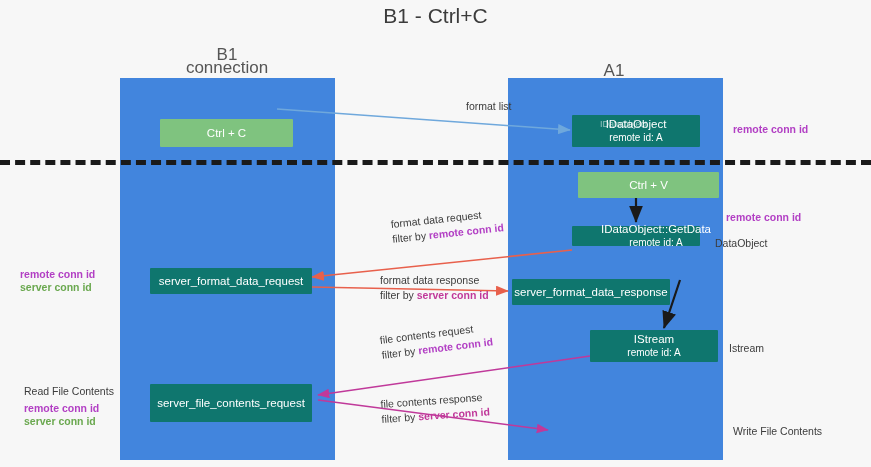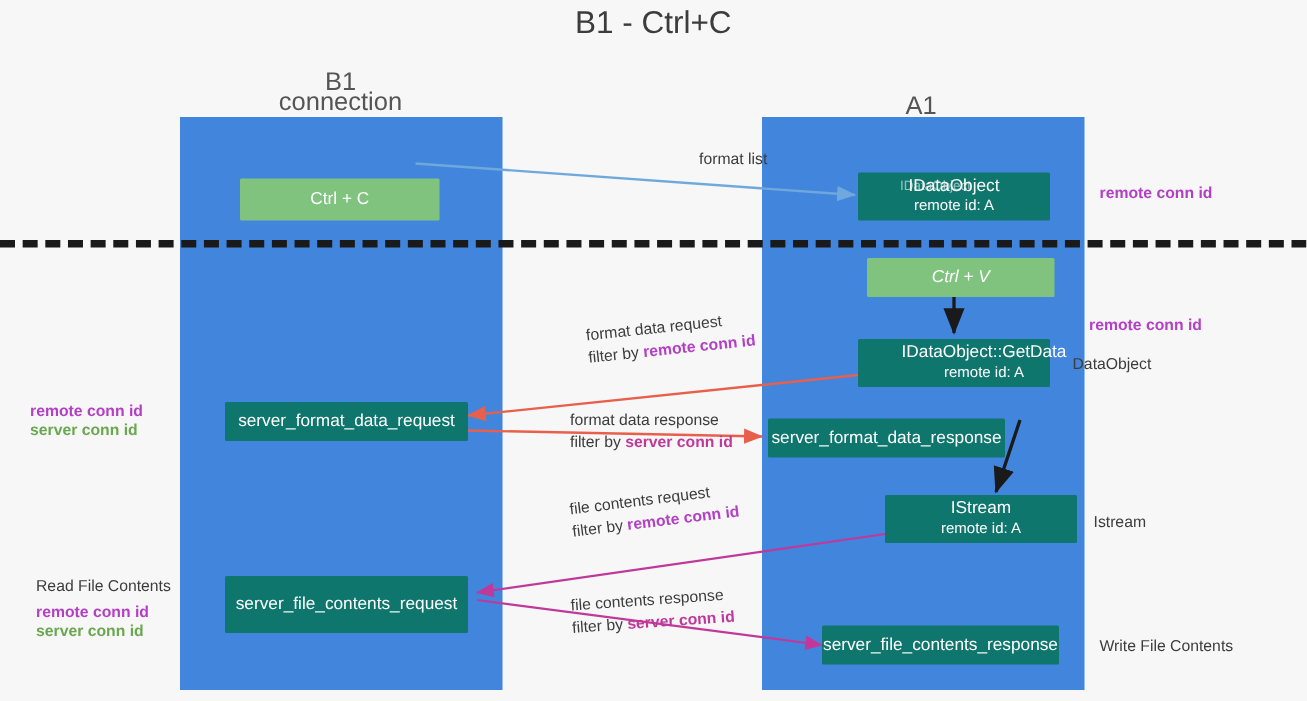--- a/index.html
+++ b/index.html
@@ -133,25 +133,25 @@
   </div>
 
   <div class="abs box orange" style="left:572px;top:115px;width:128px;height:32px;">
     <div style="position:relative;">
       <span class="ghost abs" style="left:-6px;top:0;transform:scale(.78);transform-origin:left center;">IDataObject</span>
       <span>IDataObject</span>
     </div>
     <div class="l2">remote id: A</div>
   </div>
 
-  <div class="abs box green" style="left:578px;top:172px;width:125px;height:26px;font-style:italic;">
+  <div class="abs box green" style="left:578px;top:172px;width:141px;height:26px;">
     <div>Ctrl + V</div>
   </div>
 
-  <div class="abs box orange" style="left:572px;top:226px;width:128px;height:32px;padding-left:40px;">
+  <div class="abs box orange" style="left:572px;top:226px;width:128px;height:20px;padding-left:40px;">
     <div>IDataObject::GetData</div>
     <div class="l2">remote id: A</div>
   </div>
 
   <div class="abs box orange" style="left:512px;top:279px;width:158px;height:26px;">
     <div>server_format_data_response</div>
   </div>
 
   <div class="abs box orange" style="left:150px;top:268px;width:162px;height:26px;">
     <div>server_format_data_request</div>
@@ -159,23 +159,20 @@
 
   <div class="abs box orange" style="left:590px;top:330px;width:128px;height:32px;">
     <div>IStream</div>
     <div class="l2">remote id: A</div>
   </div>
 
   <div class="abs box orange" style="left:150px;top:384px;width:162px;height:38px;">
     <div>server_file_contents_request</div>
   </div>
 
-  <div class="abs box orange" style="left:548px;top:417px;width:158px;height:26px;">
-    <div>server_file_contents_response</div>
-  </div>
 
   <div class="abs elabel" style="left:418px;top:99px;margin-left:48px;">
     <span>format list</span>
   </div>
 
   <div class="abs" style="left:390px;top:217px;transform:rotate(-6deg);transform-origin:left top;">
     <div class="elabel">format data request</div>
     <div class="elabel">
       <span>filter by </span><span class="k purple">remote conn id</span>
     </div>

